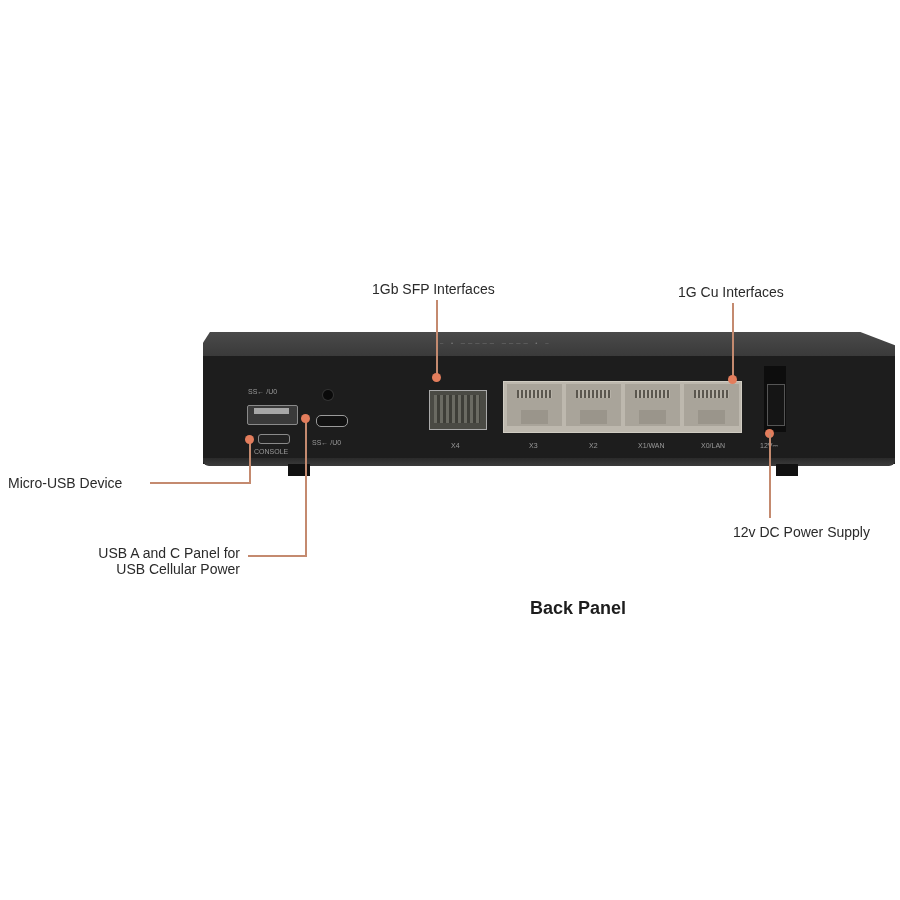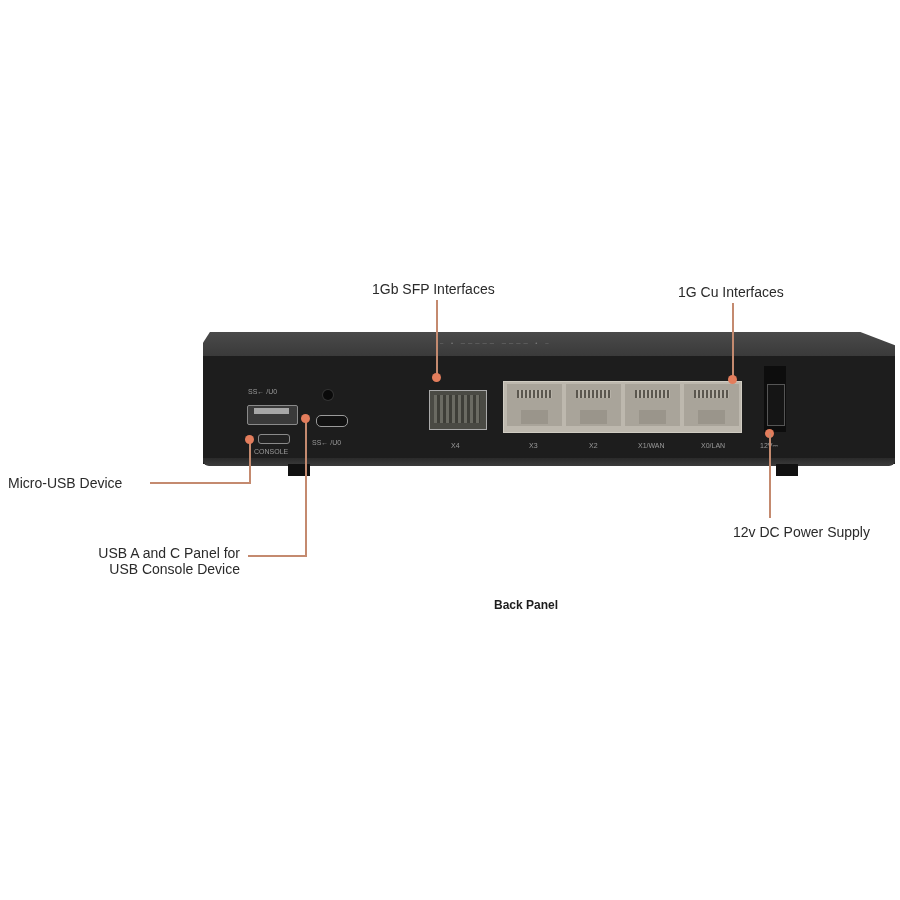--- a/index.html
+++ b/index.html
@@ -28,21 +28,21 @@
     .rj-pins { height:8px; background:repeating-linear-gradient(90deg,#5b574f 0 2px,#b7b2a8 2px 4px); }
     .rj-notch { height:14px; background:#9a958b; }
 
     .power { left:764px; top:366px; width:22px; height:66px; background:#0d0d0d; }
     .power-inner { left:767px; top:384px; width:16px; height:40px; border:1px solid #555; background:#151515; }
 
     
     .line { background:#c48a6f; }
     .dot { width:9px; height:9px; border-radius:50%; background:#e37d5c; }
     .callout-text { font-size:14px; color:#2a2a2a; white-space:nowrap; }
-    .caption { font-size:12px; font-weight:bold; color:#1d1d1d; }
+    .caption { font-size:18px; font-weight:bold; color:#1d1d1d;margin-left:36px; }
   </style>
 </head>
 <body>
 
 <div class="abs device-top"></div>
 <div class="abs device-top-marks">– • ─────  ────  • –</div>
 <div class="abs device-face"></div>
 <div class="abs device-bottom"></div>
 <div class="abs foot" style="left:288px;width:22px;"></div>
 <div class="abs foot" style="left:776px;width:22px;"></div>
@@ -94,21 +94,21 @@
 <div class="abs callout-text" style="left:678px;top:284px;">1G Cu Interfaces</div>
 <div class="abs line" style="left:732px;top:303px;width:2px;height:75px;"></div>
 <div class="abs dot" style="left:728px;top:375px;"></div>
 
 <div class="abs callout-text" style="left:8px;top:475px;">Micro-USB Device</div>
 <div class="abs line" style="left:150px;top:482px;width:101px;height:2px;"></div>
 <div class="abs line" style="left:249px;top:440px;width:2px;height:44px;"></div>
 <div class="abs dot" style="left:245px;top:435px;"></div>
 
 <div class="abs callout-text" style="left:93px;top:545px;text-align:right;width:147px;">USB A and C Panel for</div>
-<div class="abs callout-text" style="left:93px;top:561px;text-align:right;width:147px;">USB Console Device</div>
+<div class="abs callout-text" style="left:93px;top:561px;text-align:right;width:147px;">USB Cellular Power</div>
 <div class="abs line" style="left:248px;top:555px;width:59px;height:2px;"></div>
 <div class="abs line" style="left:305px;top:418px;width:2px;height:139px;"></div>
 <div class="abs dot" style="left:301px;top:414px;"></div>
 
 <div class="abs dot" style="left:765px;top:429px;"></div>
 <div class="abs line" style="left:769px;top:433px;width:2px;height:85px;"></div>
 <div class="abs callout-text" style="left:689px;top:524px;margin-left:44px;">12v DC Power Supply</div>
 
 <div class="abs caption" style="left:494px;top:598px;">Back Panel</div>
 

